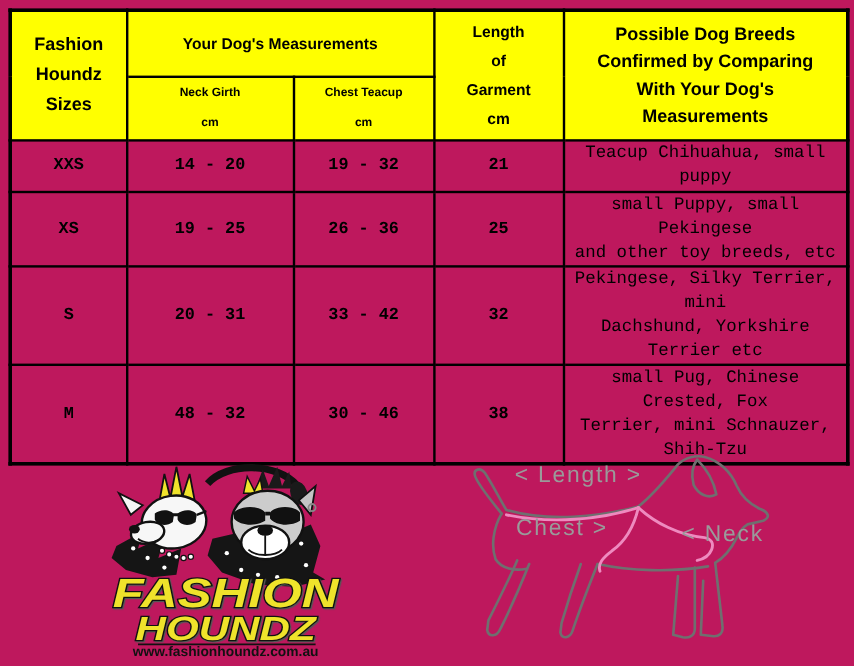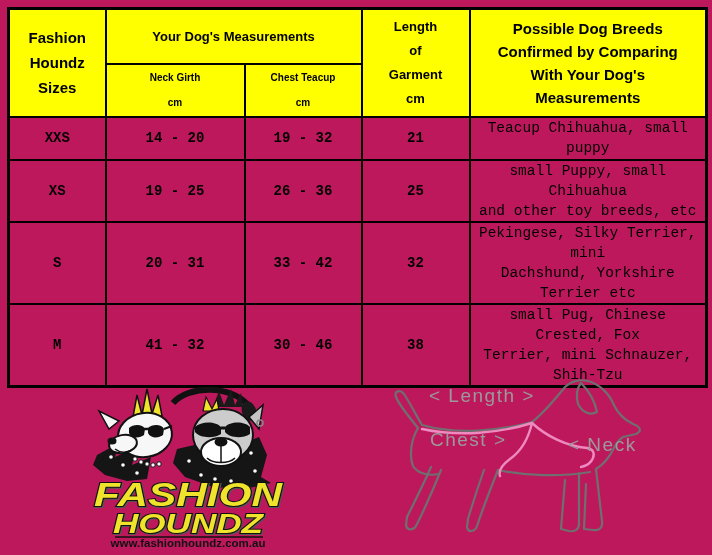--- a/index.html
+++ b/index.html
@@ -67,34 +67,34 @@
         <td class="b">14 - 20</td>
         <td class="b">19 - 32</td>
         <td class="b">21</td>
         <td class="breeds">Teacup Chihuahua, small puppy</td>
       </tr>
       <tr class="data">
         <td class="b">XS</td>
         <td class="b">19 - 25</td>
         <td class="b">26 - 36</td>
         <td class="b">25</td>
-        <td class="breeds">small Puppy, small Chihuahua
+        <td class="breeds">small Puppy, small Pekingese
 and other toy breeds, etc</td>
       </tr>
       <tr class="data">
         <td class="b">S</td>
         <td class="b">20 - 31</td>
         <td class="b">33 - 42</td>
         <td class="b">32</td>
         <td class="breeds">Pekingese, Silky Terrier,  mini
 Dachshund, Yorkshire Terrier etc</td>
       </tr>
       <tr class="data">
         <td class="b">M</td>
-        <td class="b">41 - 32</td>
+        <td class="b">48 - 32</td>
         <td class="b">30 - 46</td>
         <td class="b">38</td>
         <td class="breeds">small Pug, Chinese Crested, Fox
 Terrier, mini Schnauzer, Shih-Tzu</td>
       </tr>
     </tbody>
   </table>
 
   <div class="logo">
     <svg viewBox="0 0 210 165" width="210" height="165">

